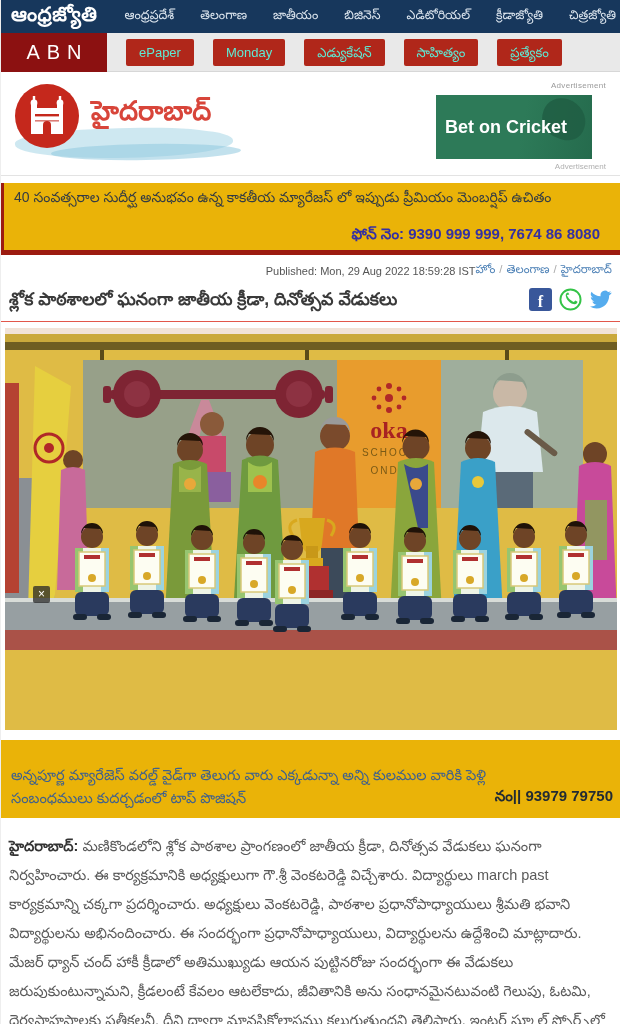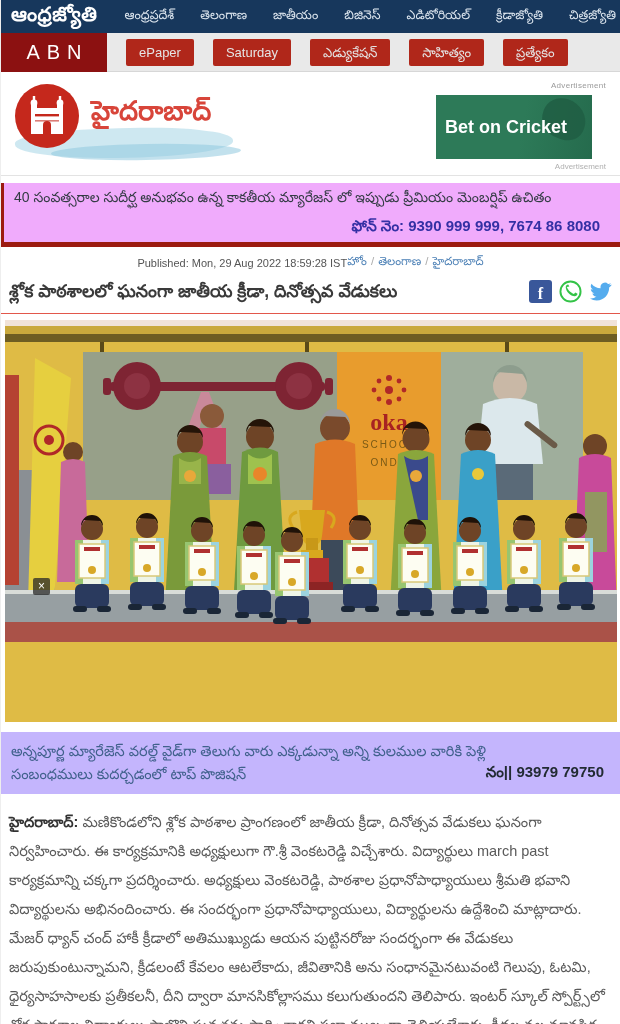--- a/index.html
+++ b/index.html
@@ -7,63 +7,63 @@
   .page { position:relative; width:620px; height:1024px; margin:0 auto; background:#fff; overflow:hidden; border-left:1px solid #eee; }
 
   
   .topnav { display:flex; align-items:center; height:33px; background:#17375c; overflow:hidden; white-space:nowrap; }
   .topnav .logo { color:#fff; font-size:20px; font-weight:bold; padding:0 14px 0 10px; letter-spacing:.5px; }
   .topnav .nav-item { color:#dde6ef; font-size:12.5px; padding:0 13px; cursor:pointer; }
 
   
   .subnav { display:flex; align-items:center; height:39px; background:#e9e9e9; border-bottom:1px solid #d7d7d7; }
   .abn { width:106px; height:39px; background:#8c1111; color:#fff; font-weight:normal; font-size:20px; letter-spacing:7px; display:flex; align-items:center; justify-content:center; padding-left:7px; }
-  .subnav .btn { background:#b0271a; color:#e5e5e5; font-size:13px; border:none; padding:5px 13px; margin-left:19px; border-radius:2px; cursor:pointer; line-height:17px; }
+  .subnav .btn { background:#b0271a; color:#5eead4; font-size:13px; border:none; padding:5px 13px; margin-left:19px; border-radius:2px; cursor:pointer; line-height:17px; }
 
   
   .masthead { position:relative; height:104px; background:#fff; border-bottom:1px solid #e3e3e3; }
   .city-brand { position:absolute; left:10px; top:10px; width:240px; height:84px; cursor:pointer; }
   .city-wash { position:absolute; left:4px; top:46px; width:218px; height:30px; background:#b3dcea; opacity:.65; border-radius:40% 55% 45% 60%; transform:rotate(-2deg); }
   .city-wash2 { position:absolute; left:40px; top:62px; width:190px; height:16px; background:#8fc8de; opacity:.55; border-radius:50%; transform:rotate(-1deg); }
   .city-circle { position:absolute; left:4px; top:2px; width:64px; height:64px; background:#c5281c; border-radius:50%; display:flex; align-items:center; justify-content:center; }
   .city-name { position:absolute; left:80px; top:14px; color:#d8453a; font-size:27px; font-weight:bold; }
   .ad-col { position:absolute; right:14px; top:9px; width:170px; text-align:right; }
   .ad-note { font-size:8px; color:#9a9a9a; letter-spacing:.3px; }
   .green-ad { position:relative; margin-top:5px; width:156px; height:64px; background:linear-gradient(100deg,#2d7a58 55%,#256b4d 100%); display:flex; align-items:center; overflow:hidden; cursor:pointer; }
   .green-ad .sil { position:absolute; right:6px; top:4px; width:44px; height:40px; background:#1f5c42; border-radius:45% 55% 40% 50%; transform:rotate(18deg); opacity:.8; }
   .green-ad .txt { position:relative; color:#fff; font-size:18px; font-weight:bold; padding-left:9px; }
   .ad-note-b { font-size:8px; color:#b0b0b0; margin-top:3px; }
 
   
-  .top-ad { position:relative; margin-top:7px; height:64px; background:#f0abfc; border-bottom:5px solid #9c1b10; border-left:3px solid #9c1b10; padding:6px 10px 0 10px; cursor:pointer; }
+  .top-ad { position:relative; margin-top:7px; height:72px; background:#eab308; border-bottom:5px solid #9c1b10; border-left:3px solid #9c1b10; padding:6px 10px 0 10px; cursor:pointer; }
   .top-ad .l1 { color:#333b44; font-size:14px; }
   .top-ad .l2 { position:absolute; right:20px; bottom:4px; color:#3430a4; font-weight:bold; font-size:15px; }
 
   
-  .meta-row { display:flex; justify-content:center; align-items:center; padding:8px 8px 0 8px; }
+  .meta-row { display:flex; justify-content:flex-end; align-items:center; padding:8px 8px 0 8px; }
   .published { font-size:11px; color:#555; }
   .breadcrumb { font-size:11.5px; color:#999; }
   .breadcrumb a { color:#4a7fb5; text-decoration:none; cursor:pointer; }
   .crumb-sep { margin:0 4px; color:#aaa; }
 
   
   .title-row { display:flex; justify-content:space-between; align-items:flex-start; padding:7px 8px 9px 8px; border-bottom:1px solid #e2574b;gap:8px; }
   h1.title { font-size:17.5px; color:#3a3a3a; font-weight:600; line-height:26px; max-width:460px; }
   .social { display:flex; gap:7px; margin-top:2px; }
   .s-icon { width:23px; height:23px; cursor:pointer; }
   .fb { background:#39579a; border-radius:3px; color:#fff; font-weight:bold; font-size:16px; display:flex; align-items:flex-end; justify-content:center; font-family:"Liberation Serif", serif; }
 
   
   .photo { position:relative; margin:6px 4px 0 4px; width:612px; height:402px; overflow:hidden; background:#dfbb45; }
   .photo-close { position:absolute; left:28px; top:258px; width:17px; height:17px; background:rgba(40,40,40,.75); color:#fff; font-size:12px; line-height:16px; text-align:center; cursor:pointer; border-radius:2px; }
 
   
-  .caption-ad { position:relative; margin-top:10px; min-height:62px; background:#c4b5fd; padding:8px 12px 8px 10px; cursor:pointer; }
+  .caption-ad { position:relative; margin-top:10px; min-height:62px; background:#eab308; padding:24px 12px 8px 10px; cursor:pointer; }
   .caption-ad .txt { color:#40618c; font-size:14.5px; line-height:23px; max-width:520px; }
-  .caption-ad .num { position:absolute; right:16px; bottom:10px; color:#222b33; font-weight:bold; font-size:15px; }
+  .caption-ad .num { position:absolute; right:7px; bottom:10px; color:#222b33; font-weight:bold; font-size:15px; }
 
   
   .body-text { padding:14px 10px 0 8px; font-size:14.5px; line-height:29px; color:#5a5a5a; }
   .body-text .lead { font-weight:bold; color:#333;margin-top:20px; }
 </style>
 </head>
 <body>
 
 <div class="page">
 
@@ -74,21 +74,21 @@
     <span class="nav-item">జాతీయం</span>
     <span class="nav-item">బిజినెస్</span>
     <span class="nav-item">ఎడిటోరియల్</span>
     <span class="nav-item">క్రీడాజ్యోతి</span>
     <span class="nav-item">చిత్రజ్యోతి</span>
   </header>
 
   <div class="subnav">
     <div class="abn">ABN</div>
     <button class="btn">ePaper</button>
-    <button class="btn">Saturday</button>
+    <button class="btn">Monday</button>
     <button class="btn">ఎడ్యుకేషన్</button>
     <button class="btn">సాహిత్యం</button>
     <button class="btn">ప్రత్యేకం</button>
   </div>
 
   <div class="masthead">
     <div class="city-brand">
       <div class="city-wash"></div>
       <div class="city-wash2"></div>
       <div class="city-circle">

